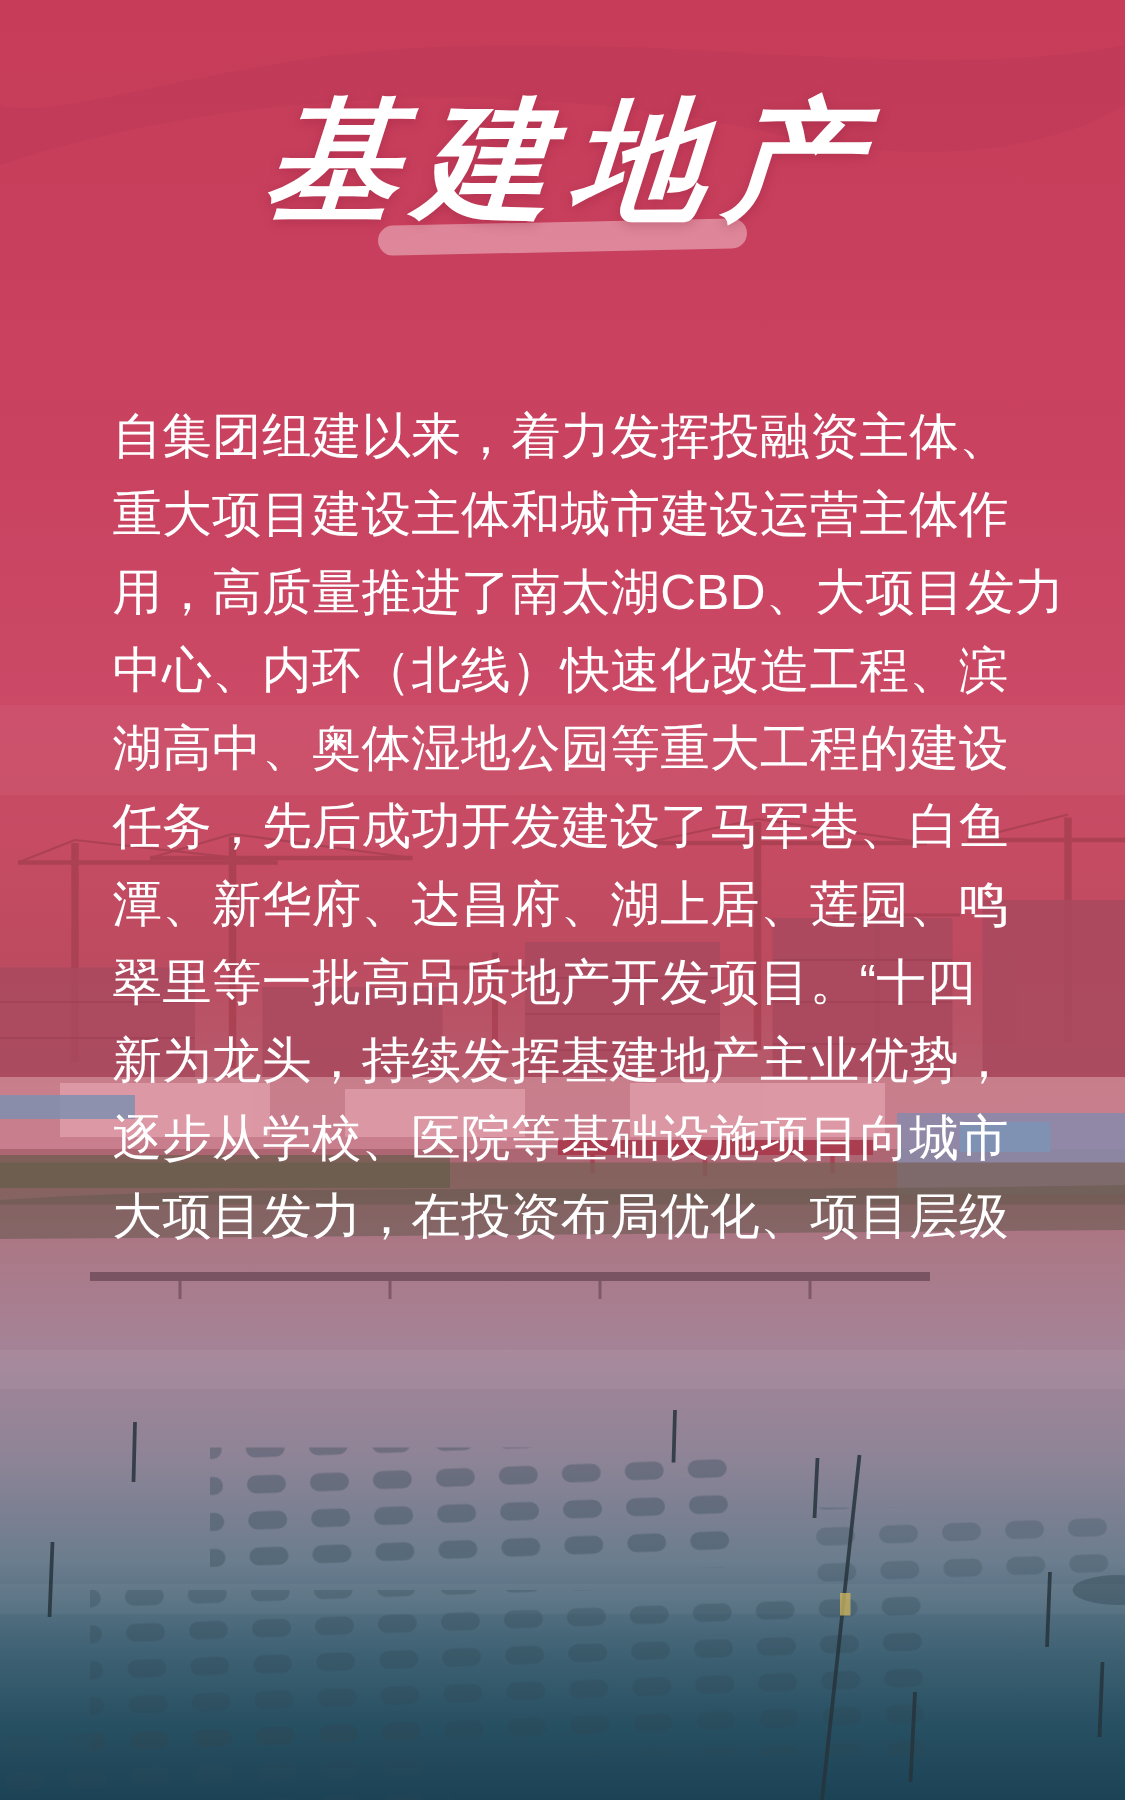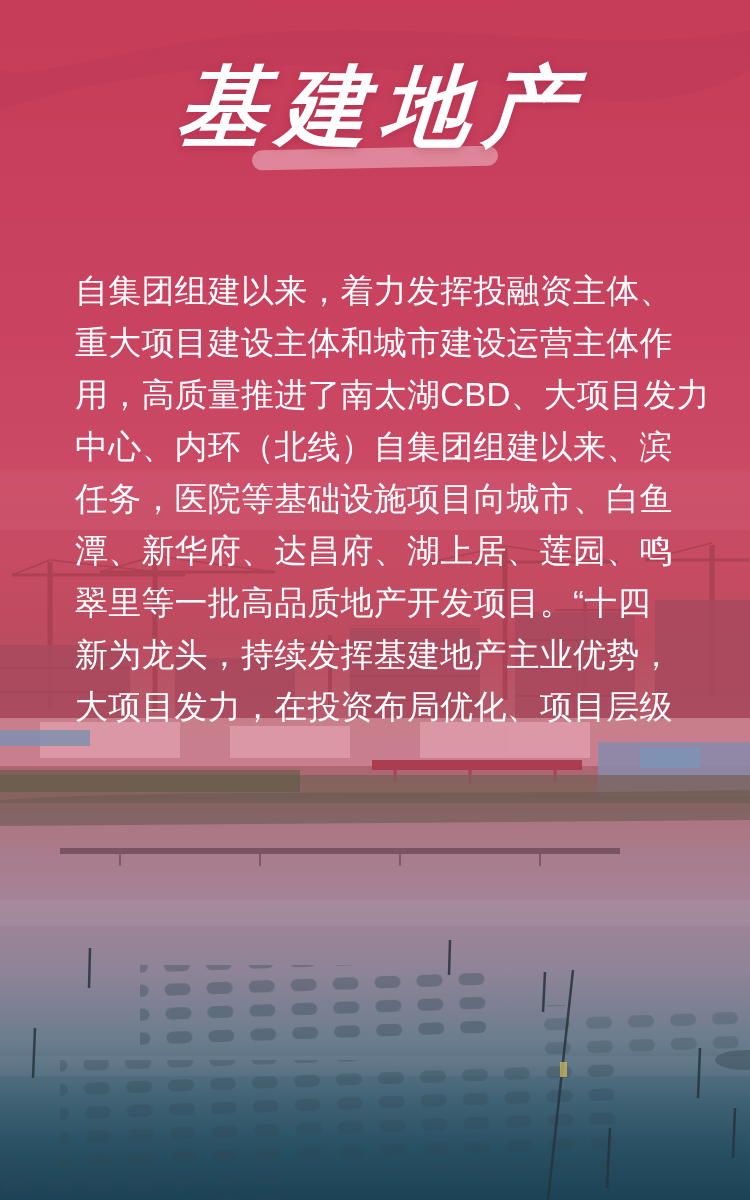--- a/index.html
+++ b/index.html
@@ -203,21 +203,23 @@
 
   <header class="title-wrap">
     <div class="title-pill"></div>
     <h1 class="page-title">基建地产</h1>
   </header>
 
   <main class="body-paragraph">
       <div class="line">自集团组建以来，着力发挥投融资主体、</div>
       <div class="line">重大项目建设主体和城市建设运营主体作</div>
       <div class="line">用，高质量推进了南太湖CBD、大项目发力</div>
-      <div class="line">中心、内环（北线）自集团组建以来、滨</div>
-      <div class="line">任务，医院等基础设施项目向城市、白鱼</div>
+      <div class="line">中心、内环（北线）快速化改造工程、滨</div>
+      <div class="line">湖高中、奥体湿地公园等重大工程的建设</div>
+      <div class="line">任务，先后成功开发建设了马军巷、白鱼</div>
       <div class="line">潭、新华府、达昌府、湖上居、莲园、鸣</div>
       <div class="line">翠里等一批高品质地产开发项目。“十四</div>
       <div class="line">新为龙头，持续发挥基建地产主业优势，</div>
+      <div class="line">逐步从学校、医院等基础设施项目向城市</div>
       <div class="line">大项目发力，在投资布局优化、项目层级</div>
     </main>
 
 </div>
 
 </body></html>

